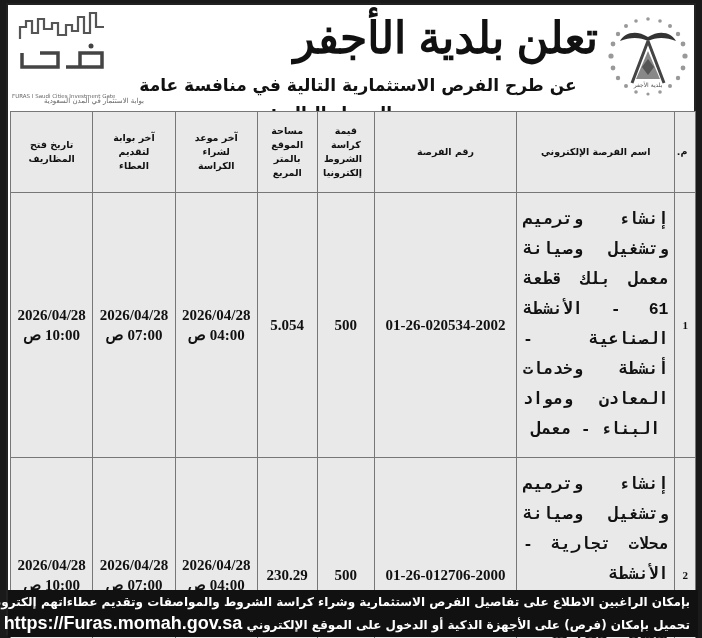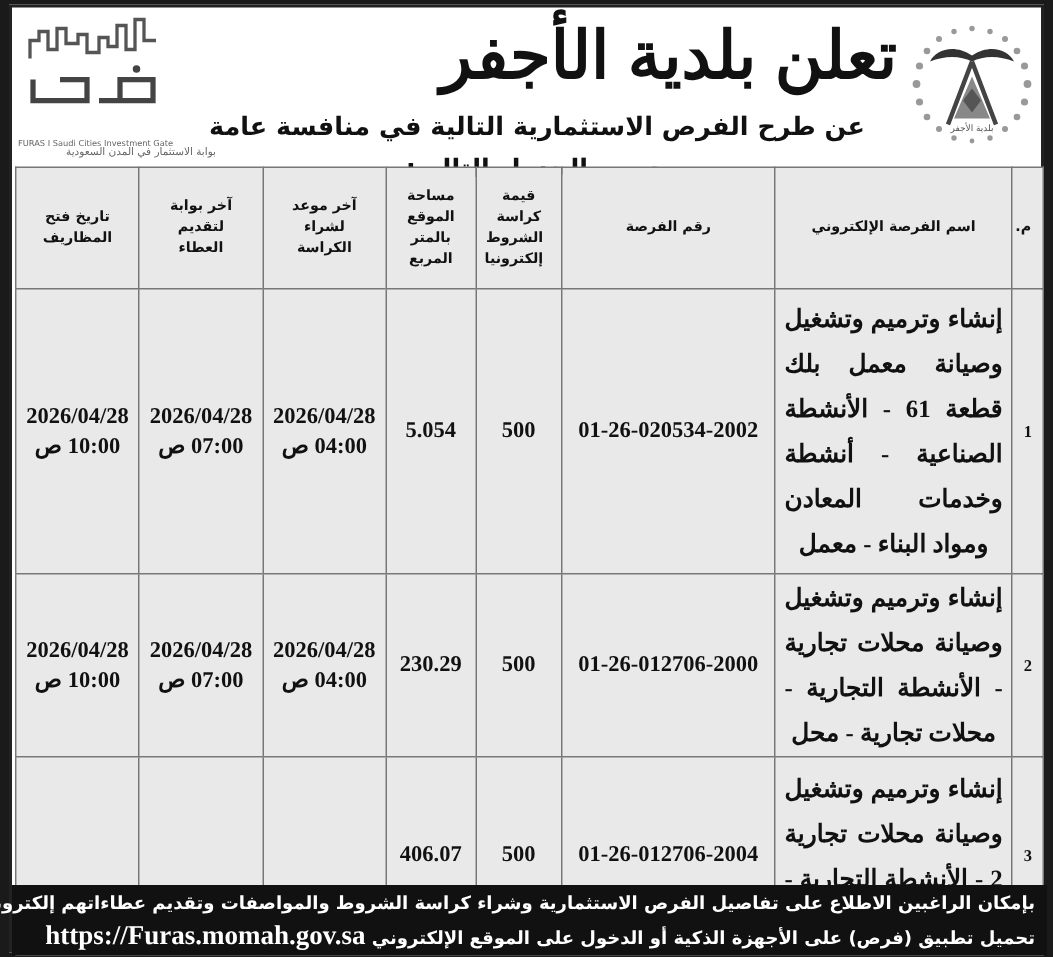--- a/index.html
+++ b/index.html
@@ -26,33 +26,33 @@
     position: absolute; left: 110px; right: 100px; top: 66px; height: 28px;
     font-weight: bold; font-size: 17px; color: #111; text-align: center; direction: rtl; line-height: 28px;
   }
   
   .tbl-wrap { position: absolute; left: 0; top: 106px; width: 690px; }
   table { border-collapse: collapse; width: 686px; margin-left: 2px; direction: rtl; table-layout: fixed; }
   th, td { border: 1.5px solid #777; background: #e9e9e9; color: #111; text-align: center; vertical-align: middle; }
   th { font-size: 9.5px; font-weight: bold; height: 46px; line-height: 14px; padding: 12px; }
   td { font-family: "Liberation Serif", serif; font-weight: bold; font-size: 15px; }
   td.idx { font-size: 11px; }
-  td.name { font-family: Liberation Serif, serif; font-size: 16.5px; line-height: 30px; text-align: justify; text-align-last: center; padding: 0 6px; }
+  td.name { font-family: Liberation Mono, monospace; font-size: 16.5px; line-height: 30px; text-align: justify; text-align-last: center; padding: 12px 6px; }
   td.date { line-height: 20px; margin-top: 42px; }
   tr.r1 td { height: 190px; }
   tr.r2 td { height: 122px; }
   tr.r3 td { height: 132px; }
   
   .footer {
     position: absolute; left: 0; top: 585px; width: 690px; height: 47px; background: #111;
     color: #fff; direction: rtl; text-align: right; padding: 2px 8px 0 8px;
   }
   .footer .l1 { font-size: 12px; font-weight: bold; line-height: 20px; white-space: nowrap; }
   .footer .l2 { font-size: 12px; font-weight: bold; line-height: 22px; white-space: nowrap; }
-  .footer .url { font-family: Liberation Serif, serif; font-size: 18px; font-weight: bold; direction: ltr; unicode-bidi: embed; }
+  .footer .url { font-family: Liberation Sans, sans-serif; font-size: 18px; font-weight: bold; direction: ltr; unicode-bidi: embed; }
 </style>
 </head>
 <body>
 
 <div class="page">
 
   <div class="header">
     <div class="furas-logo">
       <svg class="furas-skyline" viewBox="0 0 90 30">
         <polyline points="2,28 2,16 8,16 8,10 14,10 14,22 20,22 20,8 26,8 26,18 34,18 34,12 40,12 40,24 48,24 48,14 54,14 54,20 60,20 60,6 66,6 66,22 72,22 72,2 78,2 78,16 86,16" fill="none" stroke="#555" stroke-width="2.2"></polyline>
@@ -173,18 +173,18 @@
           <td class="date"></td>
           <td class="date"></td>
         </tr>
       </tbody>
     </table>
   </div>
 
   <div class="footer">
     <div class="l1">بإمكان الراغبين الاطلاع على تفاصيل الفرص الاستثمارية وشراء كراسة الشروط والمواصفات وتقديم عطاءاتهم إلكترونياً من خلال</div>
     <div class="l2">
-      <span>تحميل تطبيق (فرص) على الأجهزة الذكية أو الدخول على الموقع الإلكتروني</span>
+      <span>تحميل بإمكان (فرص) على الأجهزة الذكية أو الدخول على الموقع الإلكتروني</span>
       <span class="url">https://Furas.momah.gov.sa</span>
     </div>
   </div>
 
 </div>
 
 </body></html>

